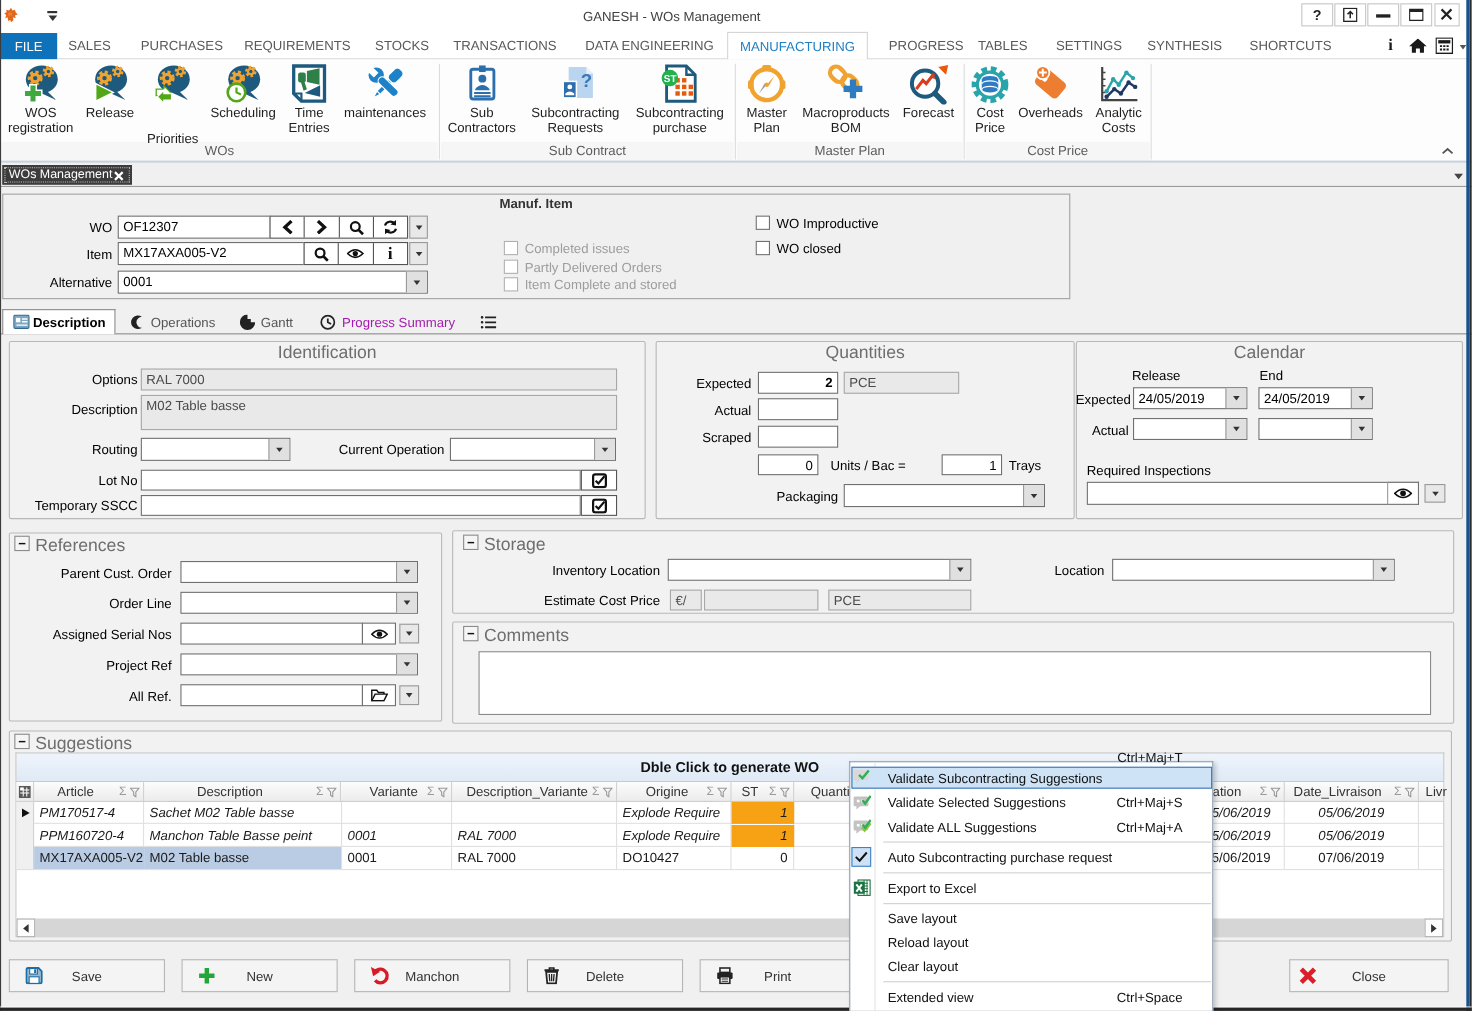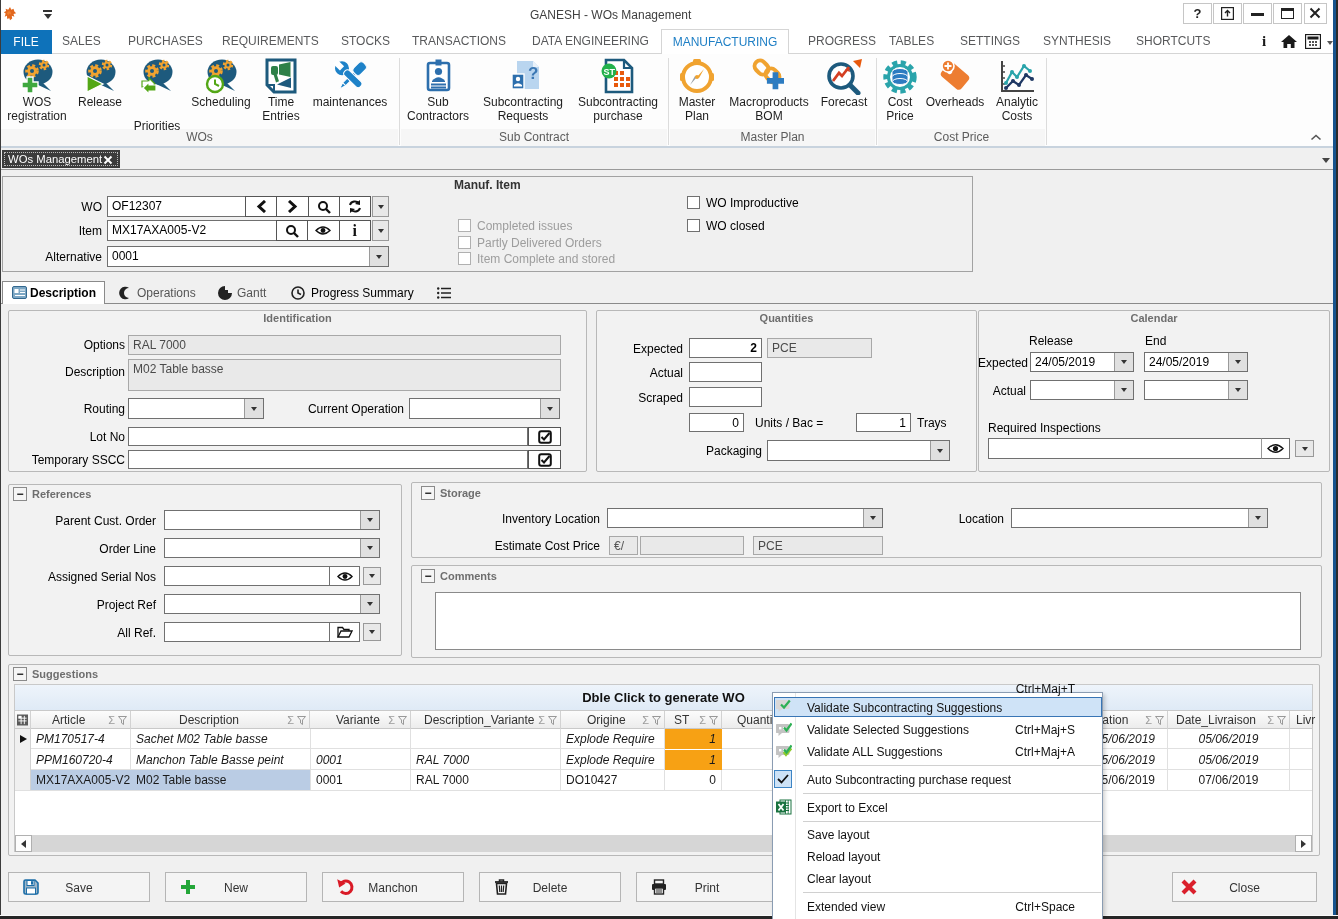--- a/index.html
+++ b/index.html
@@ -6,21 +6,21 @@
 html,body { width:1338px; height:919px; overflow:hidden; }
 body { font-family:"Liberation Sans", sans-serif; font-size:12px; background:#f0f0f0; position:relative; }
 .abs { position:absolute; }
 .lbl { position:absolute; font-size:12px; color:#000; text-align:right; white-space:nowrap; }
 .inp { position:absolute; background:#fff; border:1px solid #707070; }
 .inpd { position:absolute; background:#e9e9e9; border:1px solid #a8a8a8; color:#4a4a4a; }
 .txt { font-size:12px; padding:2px 4px 0 4px; white-space:nowrap; overflow:hidden; }
 .ddbtn { position:absolute; right:0; top:0; bottom:0; width:19px; background:#e0e0e0; border-left:1px solid #9a9a9a; display:flex; align-items:center; justify-content:center; }
 .tri { width:0; height:0; border-left:4px solid transparent; border-right:4px solid transparent; border-top:5px solid #333; }
 .gb { position:absolute; border:1px solid #b8b8b8; border-radius:2px; background:#f2f2f2; }
-.gbt { position:absolute; font-weight:bold; color:#6e6e6e; font-size:11px; white-space:nowrap; }
+.gbt { position:absolute; font-weight:normal; color:#6e6e6e; font-size:16px; white-space:nowrap; }
 .minus { position:absolute; width:14px; height:14px; border:1px solid #8a8a8a; background:#f5f5f5; color:#111; font-weight:bold; display:flex; align-items:center; justify-content:center; font-size:12px; line-height:10px; }
 .cklbl { position:absolute; font-size:12px; color:#000; white-space:nowrap; }
 .ckbox { position:absolute; width:13px; height:13px; border:1px solid #707070; background:#fff; }
 .ribbtn { position:absolute; top:57px; text-align:center; color:#1e1e1e; font-size:12px; line-height:14px; }
 .mnu { position:absolute; top:29px; height:25px; line-height:25px; color:#58595b; font-size:12px; white-space:nowrap; }
 .grp-sep { position:absolute; top:58px; height:87px; width:1px; background:#dcdcdc; }
 .grp-lbl { position:absolute; top:129px; height:17px; text-align:center; color:#5c5c5c; font-size:12px; line-height:17px; background:#f6f6f6; }
 .hdrcell { position:absolute; top:711px; height:18px; border-right:1px solid #d2d2d2; color:#333; font-size:12px; display:flex; align-items:center; }
 .cell { position:absolute; height:20px; font-size:12px; color:#1a1a1a; padding:3px 5px 0 5px; white-space:nowrap; overflow:hidden; }
 .sigfil { margin-left:auto; display:flex; align-items:center; color:#9a9a9a; font-size:11px; gap:3px; padding-right:3px; }
@@ -374,21 +374,21 @@
   </svg>
 <div class="abs" style="left:137px;top:286px;color:#555;">Operations</div>
 <svg class="abs" style="left:218px;top:286px" width="14" height="14" viewBox="0 0 14 14">
     <path d="M7 7 L7 0 A7 7 0 1 0 14 7 L10 7 L10 4 L7 4 Z" fill="#222"></path>
   </svg>
 <div class="abs" style="left:237px;top:286px;color:#555;">Gantt</div>
 <svg class="abs" style="left:291px;top:286px" width="14" height="14" viewBox="0 0 14 14">
     <circle cx="7" cy="7" r="6" stroke="#222" stroke-width="1.6" fill="none"></circle>
     <path d="M7 3.5 L7 7 L10 8.5" stroke="#222" stroke-width="1.6" fill="none"></path>
   </svg>
-<div class="abs" style="left:311px;top:286px;color:#000000;">Progress Summary</div>
+<div class="abs" style="left:311px;top:286px;color:#a21caf;">Progress Summary</div>
 <svg class="abs" style="left:437px;top:287px" width="15" height="12" viewBox="0 0 15 12">
     <path d="M4 1.5 h10 M4 6 h10 M4 10.5 h10" stroke="#222" stroke-width="1.6"></path>
     <circle cx="1.2" cy="1.5" r="1.2" fill="#222"></circle>
     <circle cx="1.2" cy="6" r="1.2" fill="#222"></circle>
     <circle cx="1.2" cy="10.5" r="1.2" fill="#222"></circle>
   </svg>
 <div class="abs" style="left:456px;top:286px;color:#555;margin-top:36px;">Bill of Materials</div>
 
 <div class="gb" style="left:8px;top:310px;width:579px;height:162px;"></div>
 <div class="gbt" style="left:8px;top:312px;width:579px;text-align:center;">Identification</div>

